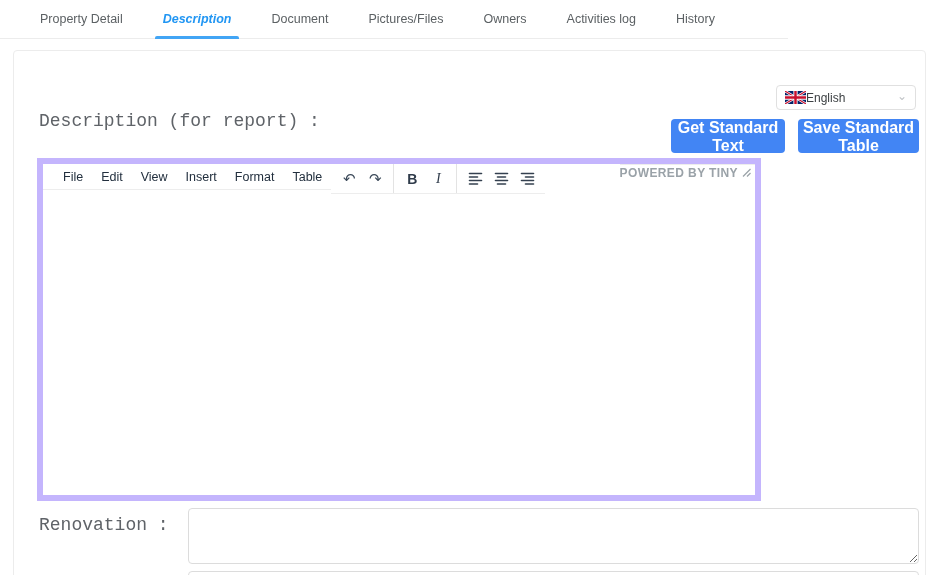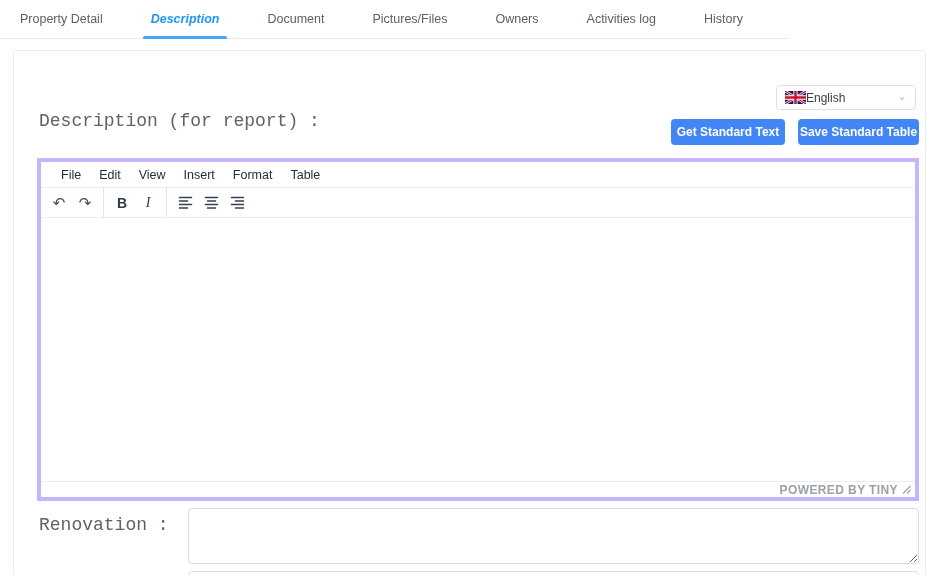--- a/index.html
+++ b/index.html
@@ -1,22 +1,22 @@
 <!DOCTYPE html>
 <html><head>
 <meta charset="utf-8">
 <style>
   * { margin: 0; padding: 0; box-sizing: border-box; }
   html, body { width: 927px; height: 575px; overflow: hidden; background: #fff;
     font-family: "Liberation Sans", sans-serif; }
 
   
   .tabbar { position: absolute; left: 0; top: 0; width: 788px; height: 39px;
-    display: flex; align-items: center; 
-    border-bottom: 1px solid #ececec; background: #fff; gap: 8px; }
+    display: flex; align-items: center; padding-left: 20px;
+    border-bottom: 1px solid #ececec; background: #fff; }
   .tab { position: relative; height: 39px; display: flex; align-items: center;
     justify-content: center; padding: 0 20px; font-size: 12.5px; color: #5c6164;
     cursor: pointer; white-space: nowrap; }
   .tab.active { color: #2196f3; font-weight: bold; font-style: italic; }
   .tab.active::after { content: ""; position: absolute; left: 12px; right: 12px;
     bottom: 0; height: 3px; background: #42a5f5; border-radius: 2px 2px 0 0; }
 
   
   .card { position: absolute; left: 13px; top: 50px; width: 913px; height: 540px;
     border: 1px solid #ececec; border-radius: 4px; background: #fff; }
@@ -28,29 +28,29 @@
   .lang-flag { width: 21px; height: 13px; flex: 0 0 auto; display: block; }
   .lang-label { font-size: 12px; color: #3c4043; flex: 1; }
   .lang-chevron { color: #c1c4c7; font-size: 12px; line-height: 10px; margin-top: -4px; }
 
   
   .field-label { position: absolute; font-size: 18px; color: #5f6368; font-family: Liberation Mono, monospace; }
   .desc-label { left: 25px; top: 60px; }
   .renov-label { left: 25px; top: 464px; }
 
   
-  .btn-blue { position: absolute; top: 68px; height: 26px; border: none;
+  .btn-blue { position: absolute; top: 68px; height: 34px; border: none;
     border-radius: 4px; background: #4285f4; color: #fff; font-weight: bold;
-    font-size: 12px; font-family: "Liberation Sans", sans-serif; cursor: pointer; }
+    font-size: 16px; font-family: "Liberation Sans", sans-serif; cursor: pointer; }
   .btn-get { left: 657px; width: 114px; }
   .btn-save { left: 784px; width: 121px; }
 
   
-  .editor { position: absolute; left: 23px; top: 107px; width: 882px; height: 343px;
-    border: 4px solid #c4b5fd; background: #fff; display: flex; flex-direction: column; }
+  .editor { position: absolute; left: 23px; top: 107px; width: 724px; height: 343px;
+    border: 6px solid #c4b5fd; background: #fff; display: flex; flex-direction: row; }
   .menubar { height: 26px; display: flex; align-items: center; padding-left: 11px;
     border-bottom: 1px solid #ededed; }
   .menu-item { font-size: 12.5px; color: #222f3e; padding: 0 9px; cursor: pointer; }
   .toolbar { height: 30px; display: flex; align-items: stretch;
     border-bottom: 1px solid #ededed; }
   .tb-group { display: flex; align-items: center; padding: 0 5px;
     border-right: 1px solid #e3e3e3; }
   .tb-group:last-child { border-right: none; }
   .tb-btn { width: 26px; height: 24px; display: flex; align-items: center;
     justify-content: center; background: transparent; border: none; cursor: pointer;

